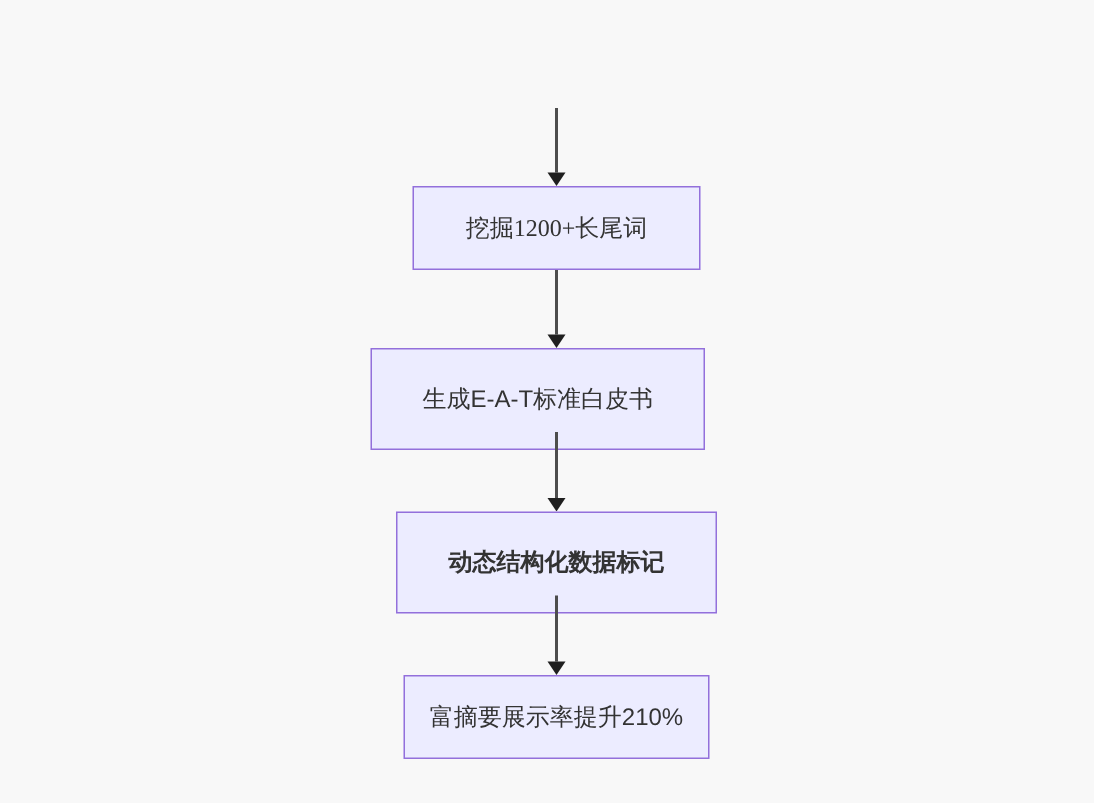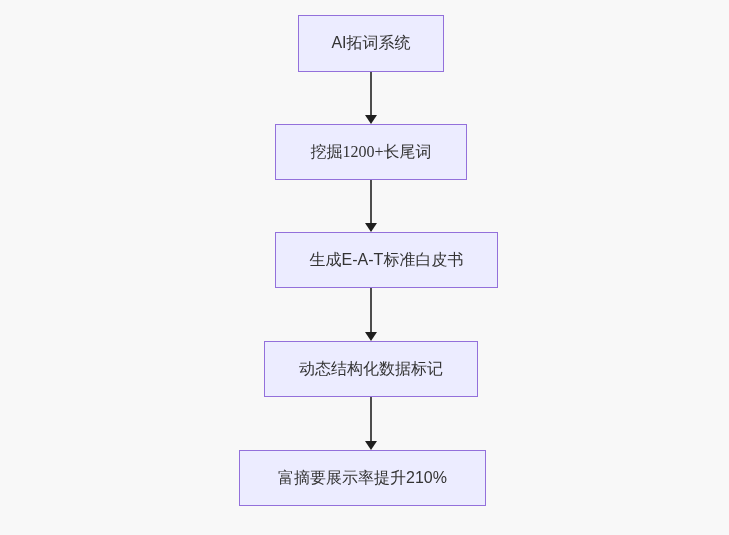--- a/index.html
+++ b/index.html
@@ -23,23 +23,23 @@
     display: flex;
     align-items: center;
     justify-content: center;
     color: var(--text-color, #333333);
     font-size: 16px;
     text-align: center;
     white-space: nowrap;
   }
   .n1 { left: 298px; top: 15px;  width: 146px; height: 57px; }
   .n2 { left: 275px; top: 124px; width: 192px; height: 56px; font-family: Liberation Serif, serif; }
-  .n3 { left: 275px; top: 232px; width: 223px; height: 56px; }
-  .n4 { left: 264px; top: 341px; width: 214px; height: 56px; }
-  .n5 { left: 239px; top: 450px; width: 247px; height: 56px; }
+  .n3 { left: 247px; top: 232px; width: 223px; height: 68px; }
+  .n4 { left: 264px; top: 341px; width: 214px; height: 68px; font-weight: bold; }
+  .n5 { left: 269px; top: 450px; width: 204px; height: 56px; }
   .arrow {
     position: absolute;
     left: 365px;
     width: 12px;
     display: flex;
     flex-direction: column;
     align-items: center;
   }
   .a1 { top: 72px;  height: 52px; }
   .a2 { top: 180px; height: 52px; }
@@ -56,23 +56,20 @@
     border-left: 6px solid transparent;
     border-right: 6px solid transparent;
     border-top: 9px solid var(--arrowhead-color, #1f1f1f);
   }
 </style>
 </head>
 <body>
 
 <div class="stage">
 
-  <div class="node n1">
-    <span>AI拓词系统</span>
-  </div>
 
   <div class="arrow a1">
     <div class="arrow-line"></div>
     <div class="arrow-head"></div>
   </div>
 
   <div class="node n2">
     <span>挖掘1200+长尾词</span>
   </div>
 

